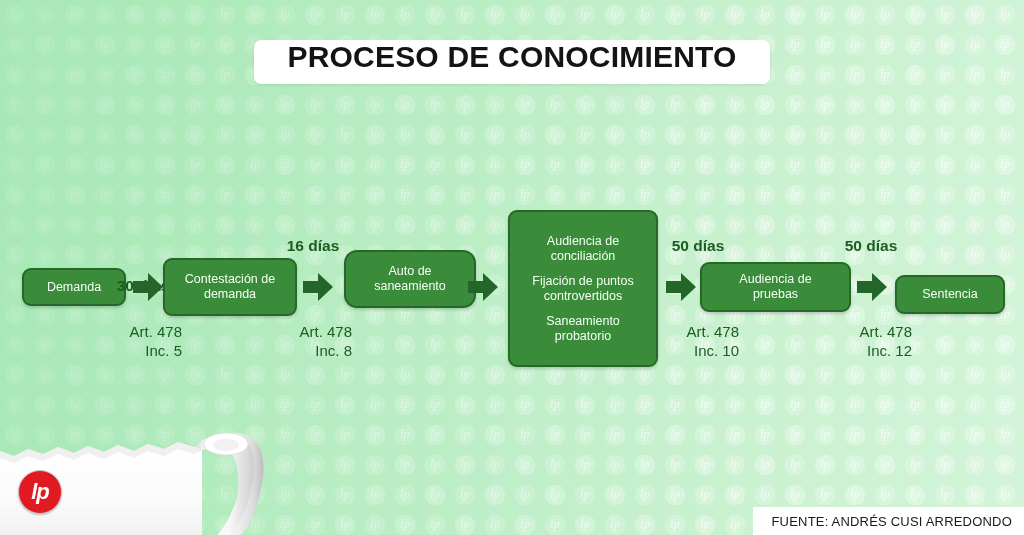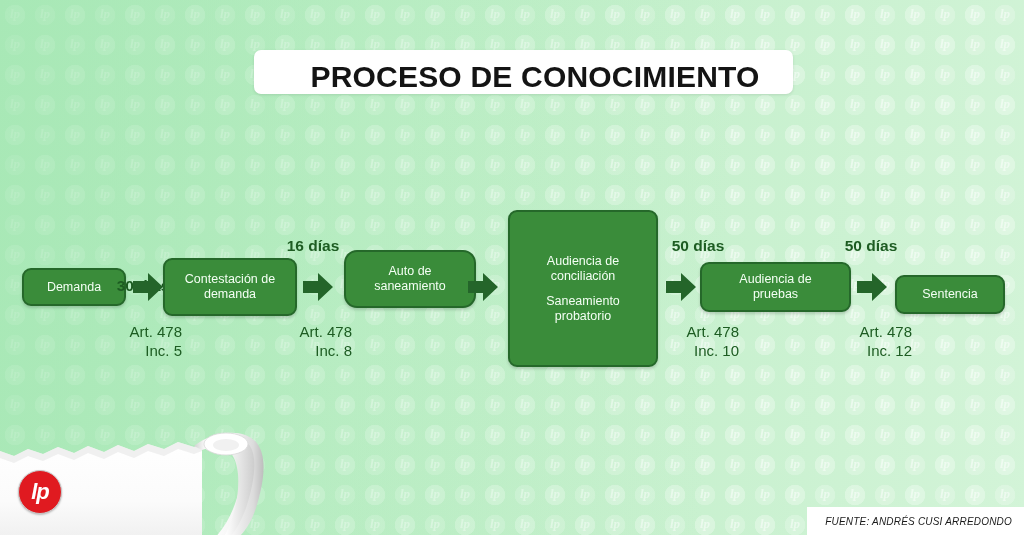--- a/index.html
+++ b/index.html
@@ -54,30 +54,29 @@
     position: absolute;
     inset: 0;
     pointer-events: none;
     background: linear-gradient(95deg, rgba(168,232,182,0.75) 0%, rgba(180,236,192,0.35) 35%, rgba(255,255,255,0.0) 70%);
   }
 
   
   #title-plate {
     position: absolute;
     left: 254px;
-    top: 50px;
+    top: 40px;
     width: 516px;
     height: 44px;
     background: #ffffff;
     border-radius: 7px;
     box-shadow: 0 1px 3px rgba(0,0,0,0.10);
     display: flex;
-    align-items: flex-end;
+    align-items: flex-start;
     justify-content: center;
-    padding-left: 23px;
   }
   #title-text {
     font-size: 30px;
     font-weight: bold;
     letter-spacing: 0.2px;
     color: #141414;
     white-space: nowrap;
   }
 
   
@@ -180,25 +179,24 @@
     position: absolute;
     right: 0;
     bottom: 0;
     height: 28px;
     padding: 0 12px 0 18px;
     background: #ffffff;
     display: flex;
     align-items: center;
   }
   #source-text {
-    font-size: 10px;
+    font-size: 13px;
     color: #1a1a1a;
     white-space: nowrap;
     letter-spacing: 0.2px;
-    font-style: italic;
   }
 </style>
 </head>
 <body>
 
 <div id="canvas">
 
   <div id="watermark"></div>
   <div id="watermark2"></div>
 
@@ -262,20 +260,24 @@
   <div class="arrow" style="left:466px; top:270px;">
     <svg width="34" height="34" viewBox="0 0 34 34">
       <path d="M2 11 H17 V3 L32 17 L17 31 V23 H2 Z" fill="#24652a"></path>
     </svg>
   </div>
 
   <div class="flow-box big" style="left:508px; top:210px; width:150px; height:157px;">
     <div class="grp">
       <div class="line">Audiencia de</div>
       <div class="line">conciliación</div>
+    </div>
+    <div class="grp">
+      <div class="line">Fijación de puntos</div>
+      <div class="line">controvertidos</div>
     </div>
     <div class="grp">
       <div class="line">Saneamiento</div>
       <div class="line">probatorio</div>
     </div>
   </div>
 
   <div class="days-label" style="left:659px; top:237px; width:78px;">50 días</div>
   <div class="arrow" style="left:664px; top:270px;">
     <svg width="34" height="34" viewBox="0 0 34 34">

